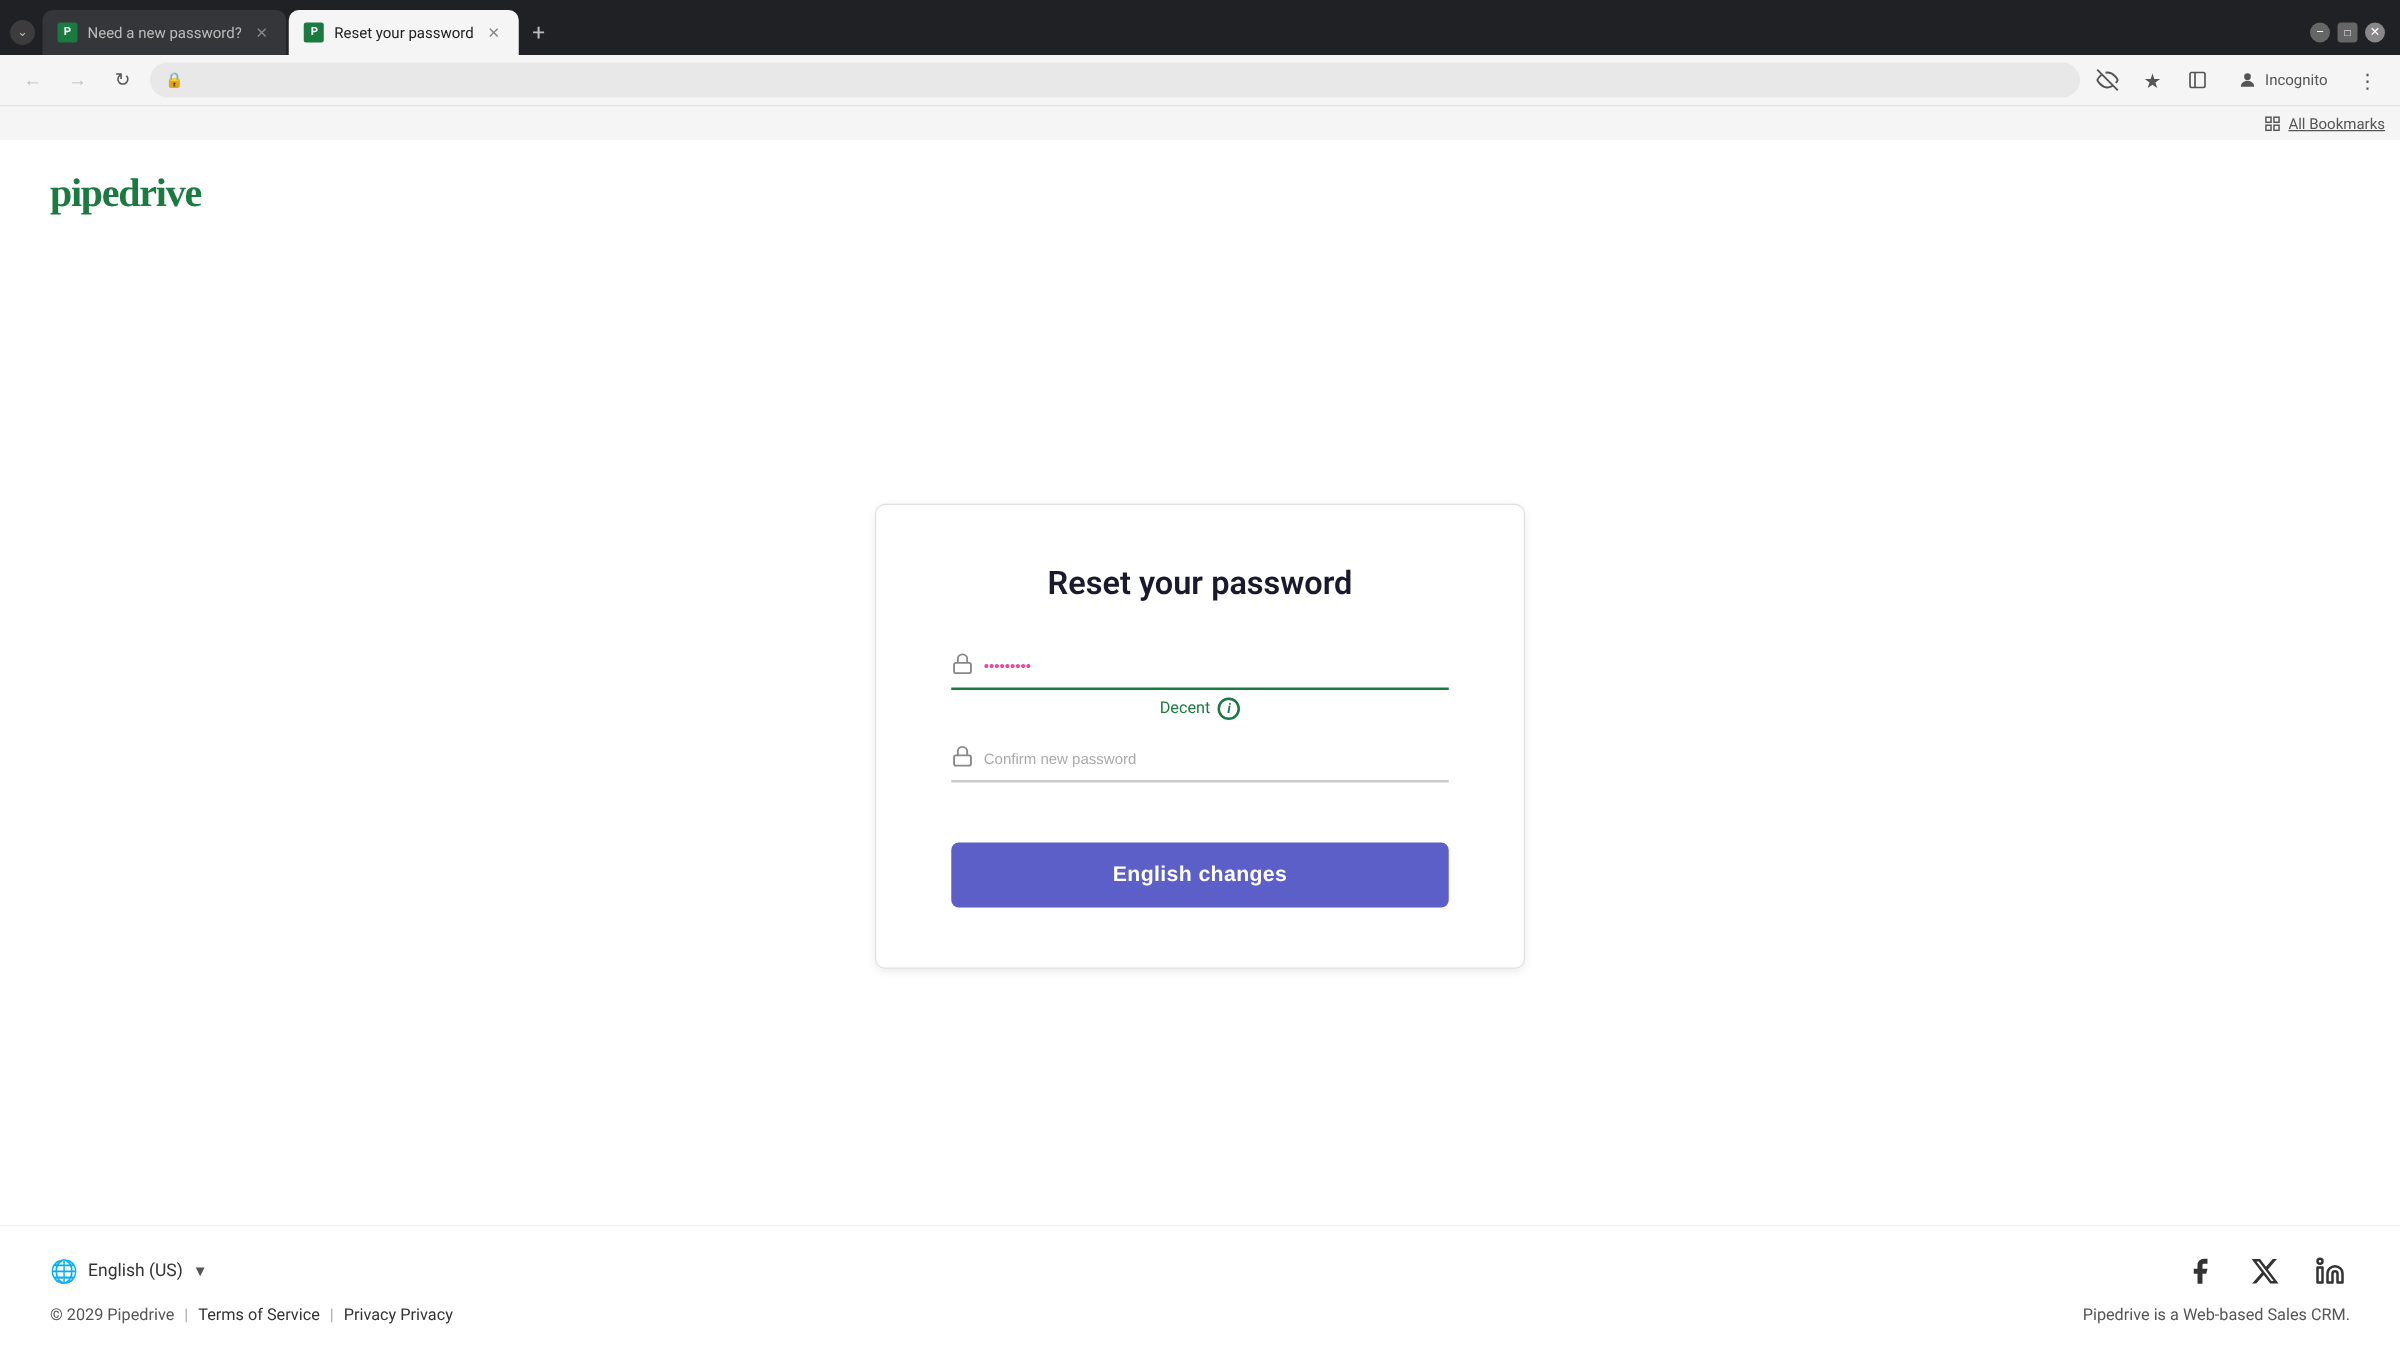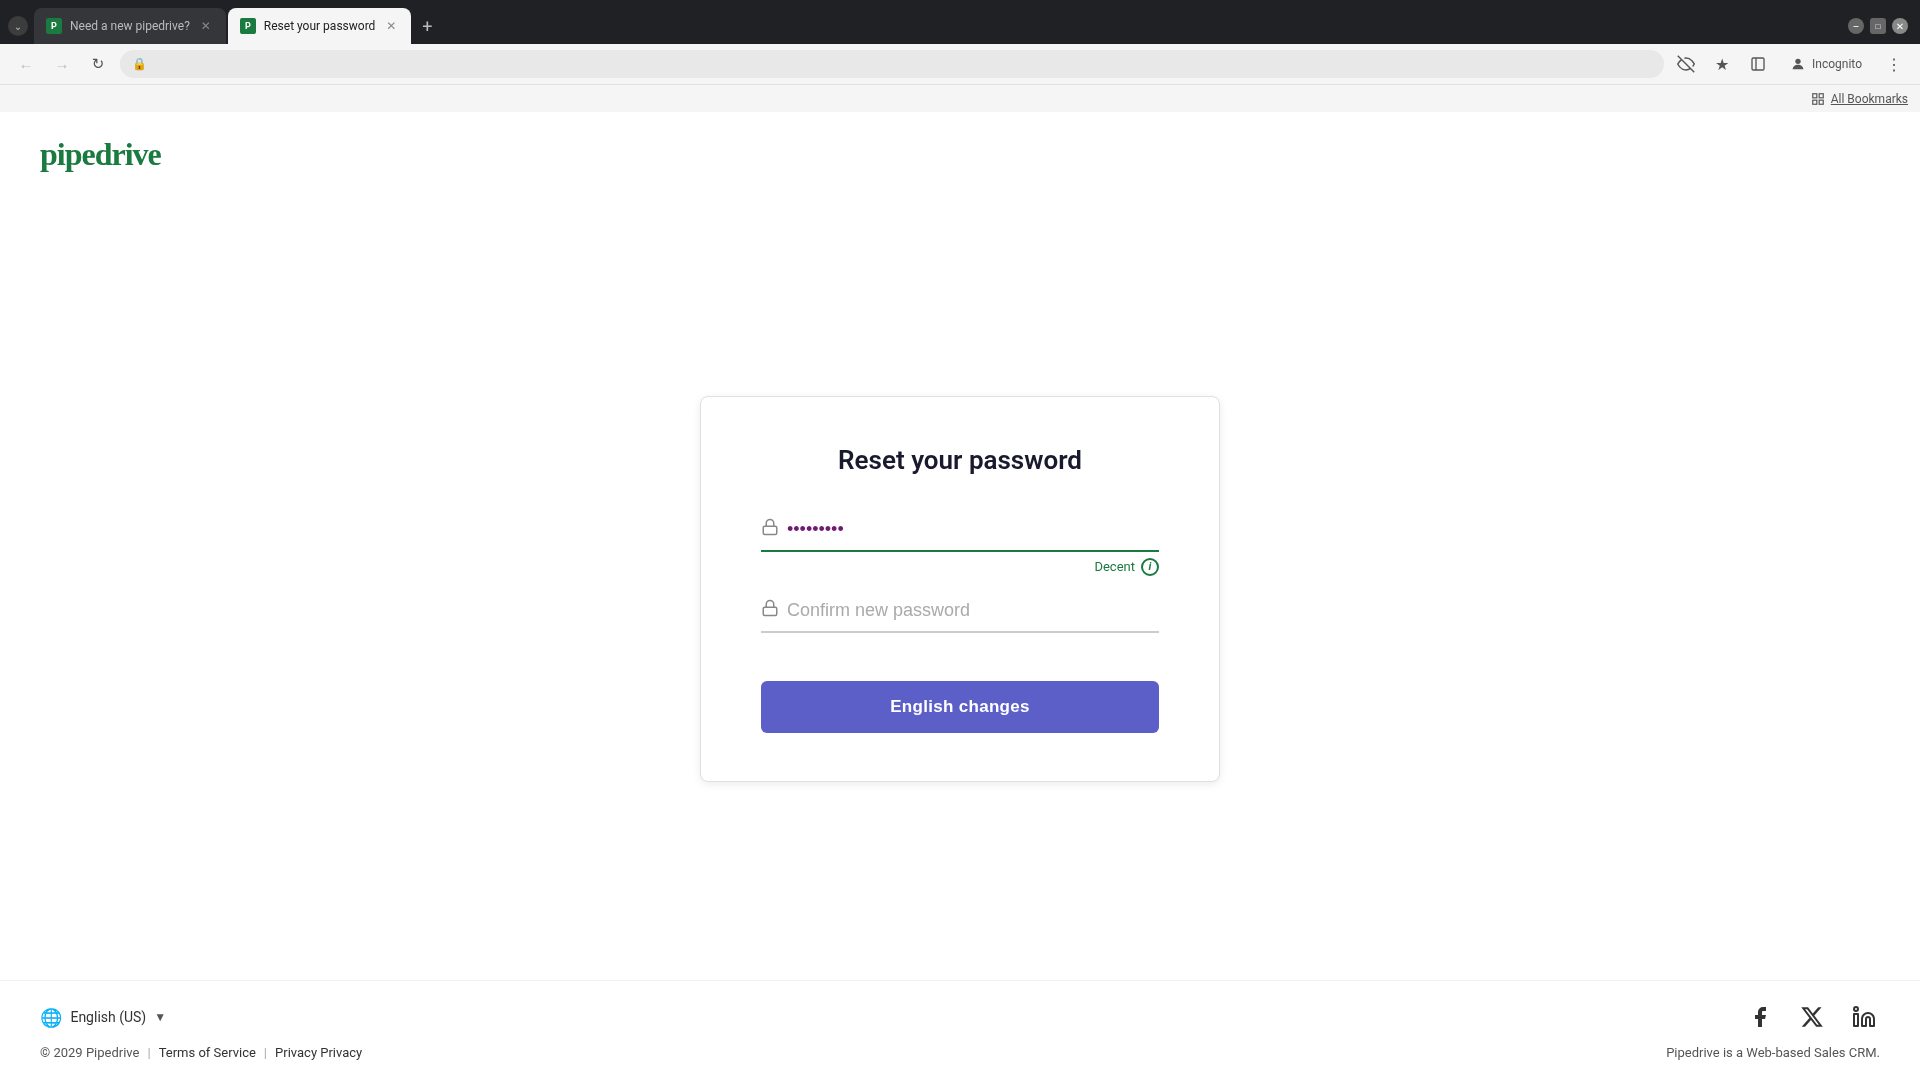--- a/index.html
+++ b/index.html
@@ -266,33 +266,33 @@
     .input-icon {
       color: #888;
       font-size: 16px;
       flex-shrink: 0;
     }
 
     .form-input {
       flex: 1;
       border: none;
       outline: none;
-      font-size: 18px;
-      color: #701a75;
+      font-size: 12px;
+      color: #ec4899;
       background: transparent;
       padding: 4px 0;
     }
 
     .form-input::placeholder {
       color: #aaa;
     }
 
     .strength-row {
       display: flex;
-      justify-content: flex-end;
+      justify-content: center;
       align-items: center;
       gap: 6px;
       margin-top: 6px;
     }
 
     .strength-label {
       font-size: 13px;
       color: #1a7a3f;
     }
 
@@ -403,21 +403,21 @@
 <body>
 
 <div class="browser-chrome">
 
   <div class="tab-bar">
     <div class="tab-bar-left">
       <div class="chevron-btn">⌄</div>
 
       <div class="tab">
         <div class="tab-favicon">P</div>
-        <span class="tab-title">Need a new pipedrive?</span>
+        <span class="tab-title">Need a new password?</span>
         <div class="tab-close">✕</div>
       </div>
 
       <div class="tab active">
         <div class="tab-favicon">P</div>
         <span class="tab-title">Reset your password</span>
         <div class="tab-close">✕</div>
       </div>
       <div class="tab-new">+</div>
     </div>

